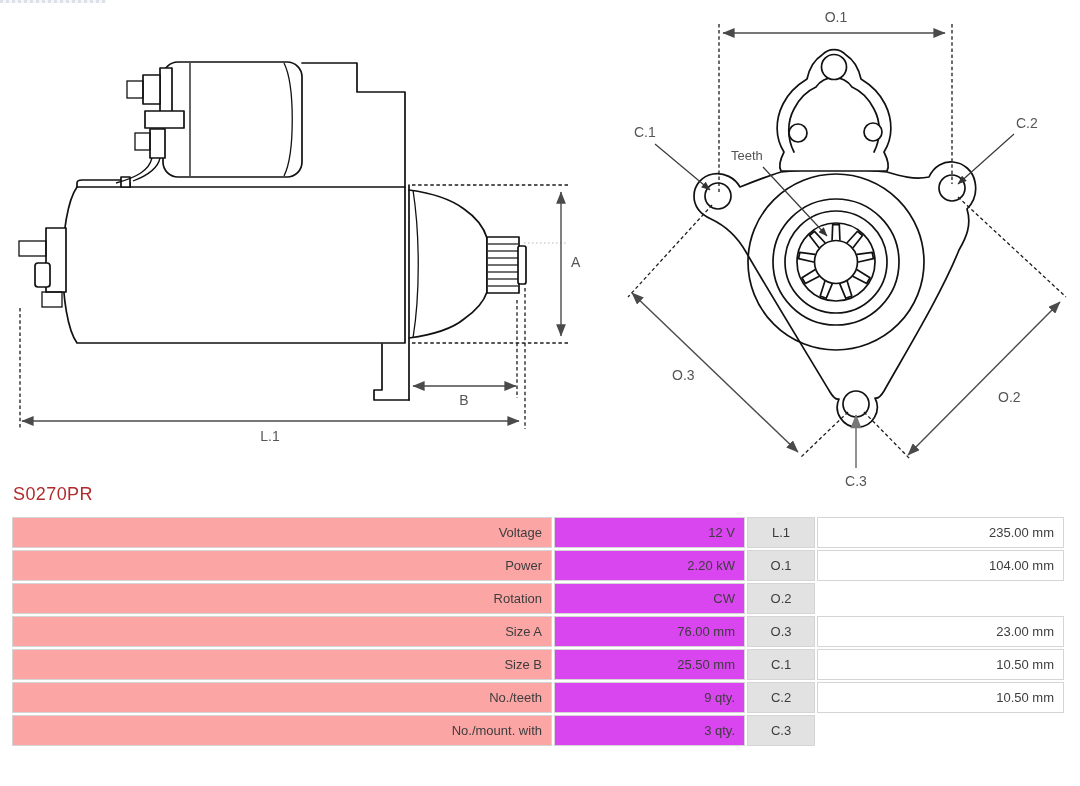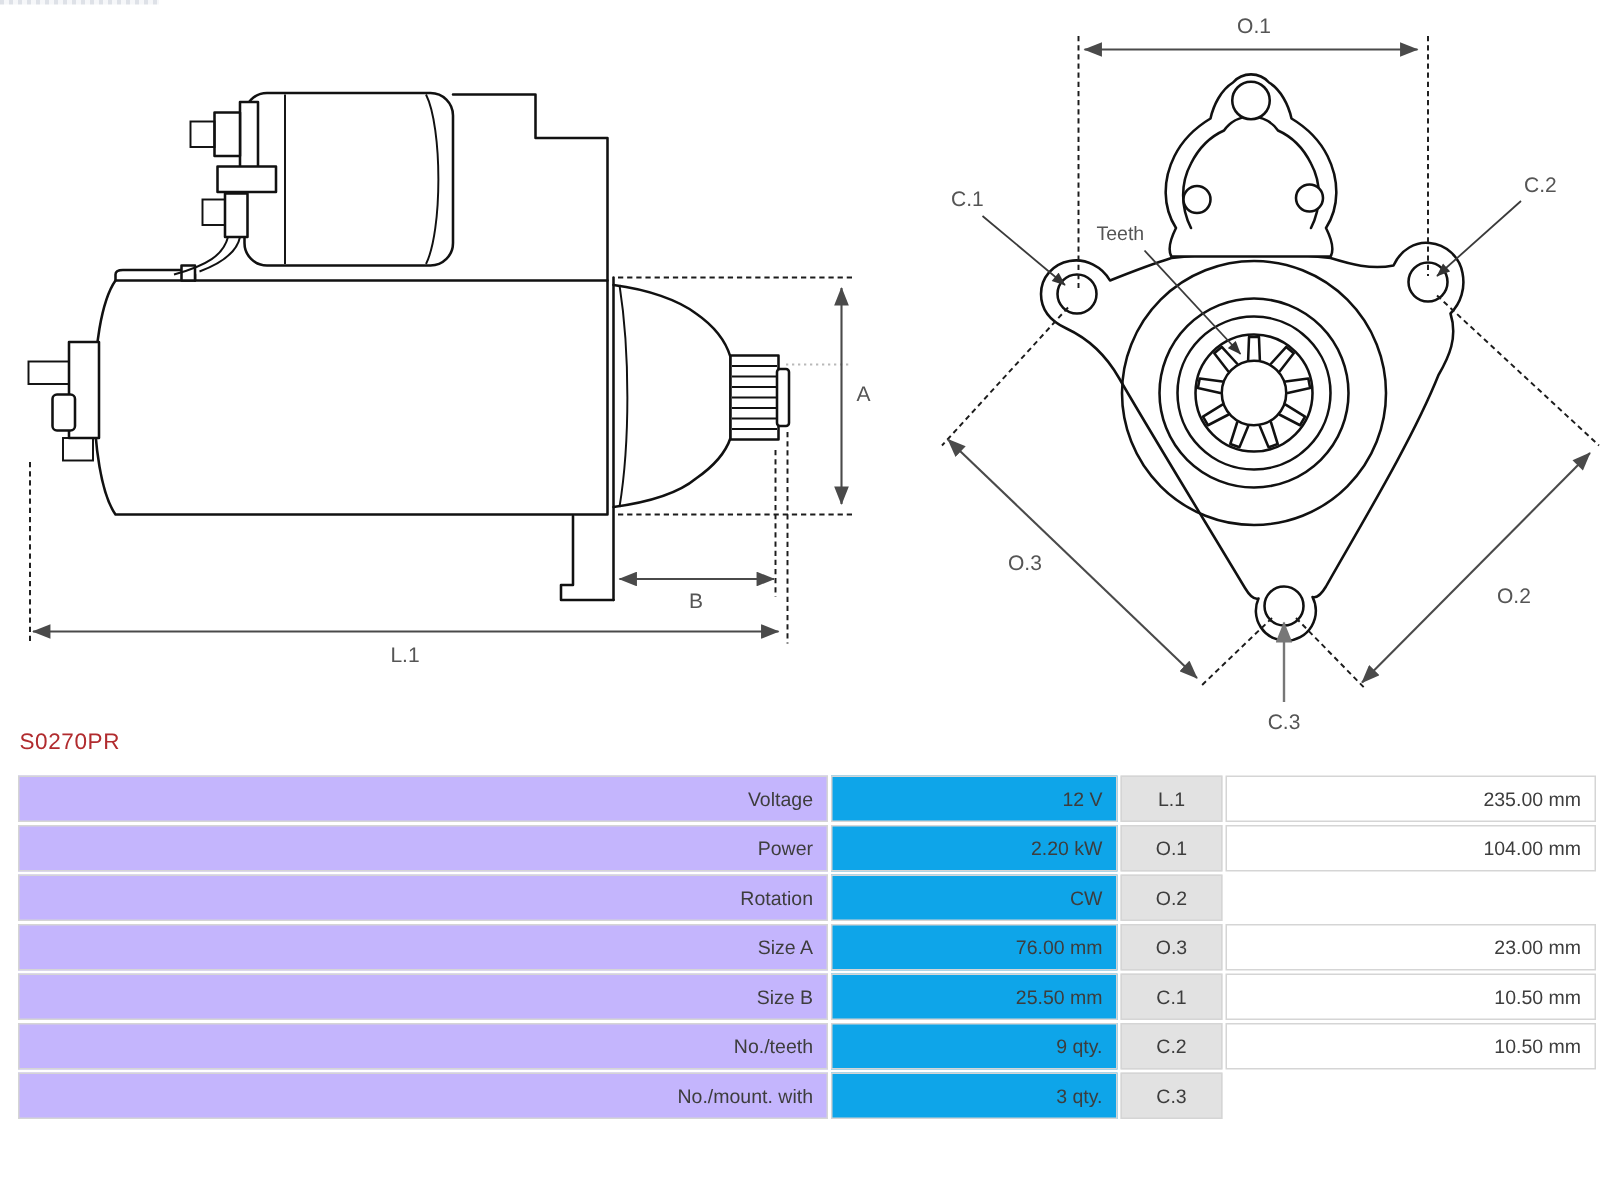--- a/index.html
+++ b/index.html
@@ -1,28 +1,28 @@
 <!DOCTYPE html>
 <html><head>
 <meta charset="utf-8">
 <style>
   html,body{margin:0;padding:0;background:#fff;}
   .stage{position:relative;width:1080px;height:786px;background:#fff;overflow:hidden;
          font-family:"Liberation Sans",sans-serif;}
   .artifact{position:absolute;left:0;top:0;width:106px;height:3px;opacity:.55;
     background:repeating-linear-gradient(90deg,#c3c9d4 0 3px,#eef0f4 3px 6px);}
   .drawing{position:absolute;left:0;top:0;}
-  .partno{position:absolute;left:13px;top:484px;font-size:15px;line-height:21px;
+  .partno{position:absolute;left:13px;top:484px;font-size:18px;line-height:21px;
           color:#b12b2e;letter-spacing:.4px;}
   .spec-table{position:absolute;left:12px;top:517px;width:1052px;}
   .srow{display:flex;margin-bottom:2px;height:31px;}
   .cell{box-sizing:border-box;border:1px solid #d5d5d5;font-size:13px;color:#3d3d3d;
         display:flex;align-items:center;white-space:nowrap;}
-  .c-label{width:540px;background:#c4b5fd;justify-content:flex-end;padding-right:9px;}
-  .c-value{width:191px;background:#0ea5e9;justify-content:flex-end;padding-right:9px;margin-left:2px;}
+  .c-label{width:540px;background:#fca5a5;justify-content:flex-end;padding-right:9px;}
+  .c-value{width:191px;background:#d946ef;justify-content:flex-end;padding-right:9px;margin-left:2px;}
   .c-dim{width:68px;background:#e2e2e2;justify-content:center;margin-left:2px;}
   .c-dimval{width:247px;background:#fff;justify-content:flex-end;padding-right:9px;margin-left:2px;padding-left:28px;}
   .ln{stroke:#111;stroke-width:1.7;fill:none;stroke-linejoin:round;stroke-linecap:round;}
   .lnf{stroke:#111;stroke-width:1.7;fill:#fff;stroke-linejoin:round;}
   .thin{stroke:#111;stroke-width:1.3;fill:none;}
   .dash{stroke:#1c1c1c;stroke-width:1.3;fill:none;stroke-dasharray:3.5 2.6;}
   .dim{stroke:#4a4a4a;stroke-width:1.4;fill:none;}
   .lead{stroke:#3a3a3a;stroke-width:1.2;fill:none;}
   .dimg{stroke:#777;stroke-width:1.6;fill:none;}
   .dot{stroke:#b9b9b9;stroke-width:1.2;fill:none;stroke-dasharray:1.5 2.5;}

